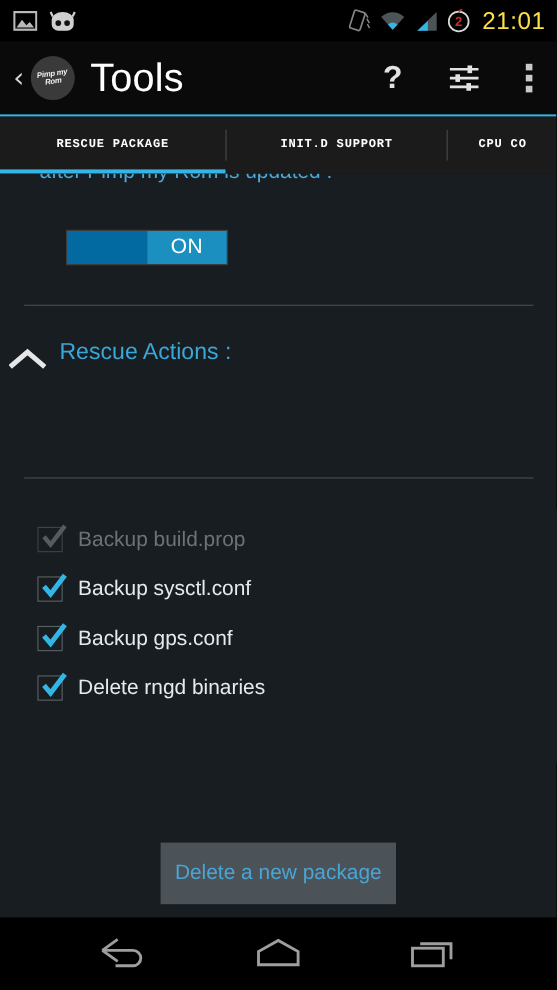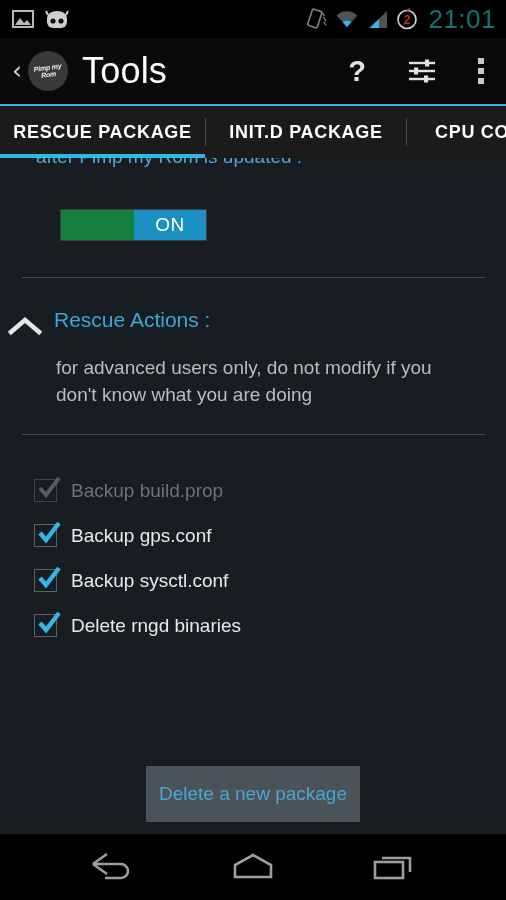--- a/index.html
+++ b/index.html
@@ -32,22 +32,22 @@
     padding: 0 10px 0 12px;
   }
   .status-left { display: flex; align-items: center; gap: 10px; }
   .status-right {
     margin-left: auto;
     display: flex;
     align-items: center;
     gap: 8px;
   }
   .status-time {
-    color: #0f766e;
-    font-size: 26px;
+    color: #fde047;
+    font-size: 22px;
     letter-spacing: 0.5px;
     line-height: 1;
     padding-left: 2px;
   }
   .icon-photo { width: 22px; height: 20px; }
   .icon-cid { width: 24px; height: 19px; }
   .icon-rotate { width: 20px; height: 22px; opacity: .85; }
   .icon-wifi { width: 24px; height: 19px; }
   .icon-signal { width: 21px; height: 19px; }
   .icon-alarm { width: 22px; height: 22px; }
@@ -143,24 +143,25 @@
   .tab {
     display: flex;
     align-items: center;
     justify-content: center;
     position: relative;
     box-sizing: border-box;
     flex: 0 0 auto;
   }
   .tab-label {
     color: #ffffff;
-    font-size: 18px;
+    font-size: 11px;
     font-weight: bold;
     letter-spacing: 0.7px;
     white-space: nowrap;
+    font-family: Liberation Mono, monospace;
   }
   .tab-sep {
     width: 1px;
     background: #4a4a4a;
     margin: 12px 0;
     flex: 0 0 auto;
   }
   .tab-underline {
     position: absolute;
     left: 0; bottom: 0;
@@ -183,21 +184,21 @@
     color: #4ba8d8;
     font-size: 19px;
     white-space: nowrap;
   }
   .switch-row {
     position: absolute;
     top: 51px; left: 60px;
   }
   .switch {
     width: 147px; height: 32px;
-    background: #15803d;
+    background: #0369a1;
     border: 1px solid #3d3d3d;
     box-sizing: border-box;
     display: flex;
     justify-content: flex-end;
     align-items: stretch;
   }
   .switch-thumb {
     width: 72px;
     background: #1a8fc0;
     color: #ffffff;
@@ -390,21 +391,21 @@
   </div>
   <div class="ab-accent"></div>
 
   <div class="tab-bar">
     <div class="tab" style="width:205px">
       <span class="tab-label">RESCUE PACKAGE</span>
       <span class="tab-underline"></span>
     </div>
     <div class="tab-sep"></div>
     <div class="tab" style="width:200px">
-      <span class="tab-label">INIT.D PACKAGE</span>
+      <span class="tab-label">INIT.D SUPPORT</span>
     </div>
     <div class="tab-sep"></div>
     <div class="tab" style="width:120px;justify-content:flex-start;padding-left:28px">
       <span class="tab-label">CPU CO</span>
     </div>
   </div>
 
   <div class="content">
 
     <div class="clipped-note">after Pimp my Rom is updated :</div>
@@ -419,21 +420,20 @@
 
     <div class="section-head">
       <span class="chevron-up">
         <svg viewBox="0 0 34 20" width="34" height="20">
           <path d="M3 16 L17 4 L31 16" stroke="#e6e6e6" stroke-width="4.5" fill="none" stroke-linecap="square"></path>
         </svg>
       </span>
       <span class="section-title">Rescue Actions :</span>
     </div>
 
-    <div class="section-desc">for advanced users only, do not modify if you don't know what you are doing</div>
 
     <div class="divider divider-2"></div>
 
     <div class="check-list">
 
       <div class="check-row disabled">
         <span class="cbox">
           <svg viewBox="0 0 26 26" width="26" height="26">
             <path d="M4 12 L10 19 L23 2" stroke="#555b5f" stroke-width="4" fill="none"></path>
           </svg>
@@ -441,30 +441,30 @@
         <span class="check-label">Backup build.prop</span>
       </div>
 
 
       <div class="check-row">
         <span class="cbox">
           <svg viewBox="0 0 26 26" width="26" height="26">
             <path d="M4 12 L10 19 L23 2" stroke="#33b5e5" stroke-width="4.5" fill="none"></path>
           </svg>
         </span>
-        <span class="check-label">Backup gps.conf</span>
+        <span class="check-label">Backup sysctl.conf</span>
       </div>
 
       <div class="check-row">
         <span class="cbox">
           <svg viewBox="0 0 26 26" width="26" height="26">
             <path d="M4 12 L10 19 L23 2" stroke="#33b5e5" stroke-width="4.5" fill="none"></path>
           </svg>
         </span>
-        <span class="check-label">Backup sysctl.conf</span>
+        <span class="check-label">Backup gps.conf</span>
       </div>
 
 
       <div class="check-row">
         <span class="cbox">
           <svg viewBox="0 0 26 26" width="26" height="26">
             <path d="M4 12 L10 19 L23 2" stroke="#33b5e5" stroke-width="4.5" fill="none"></path>
           </svg>
         </span>
         <span class="check-label">Delete rngd binaries</span>

